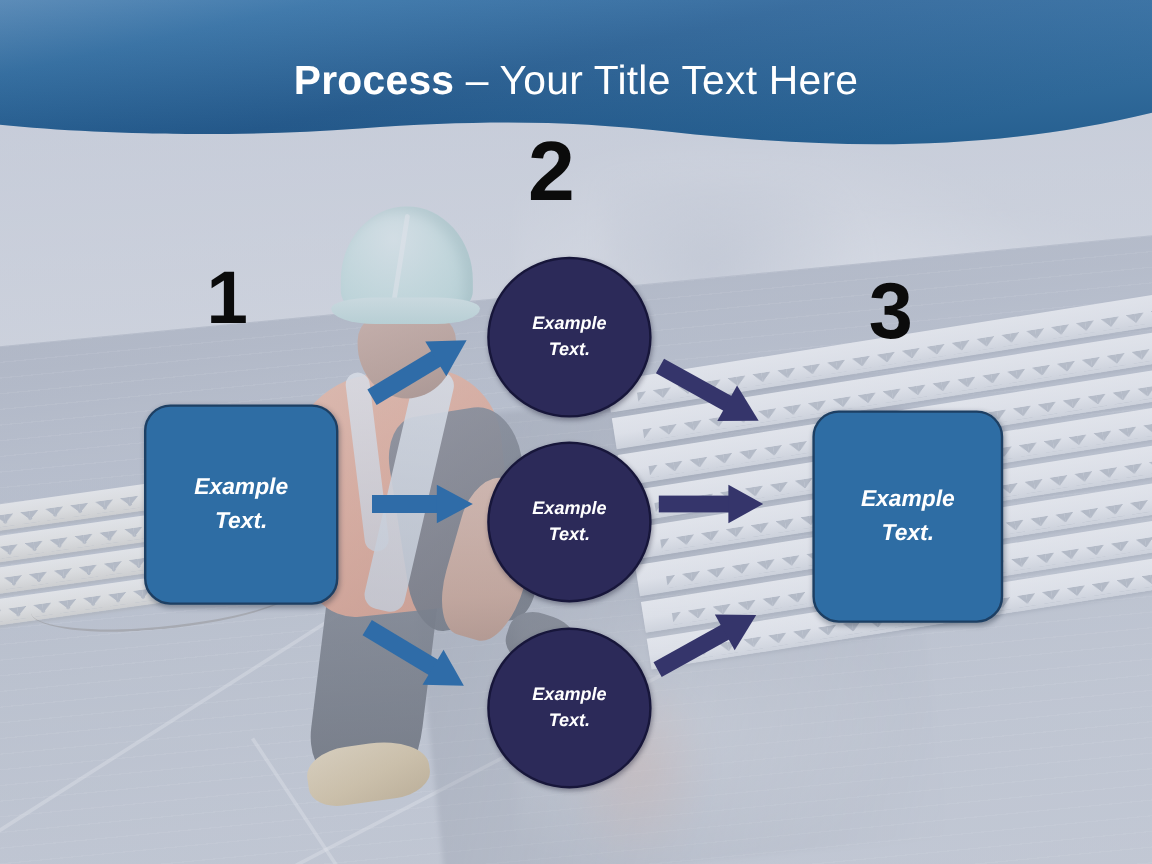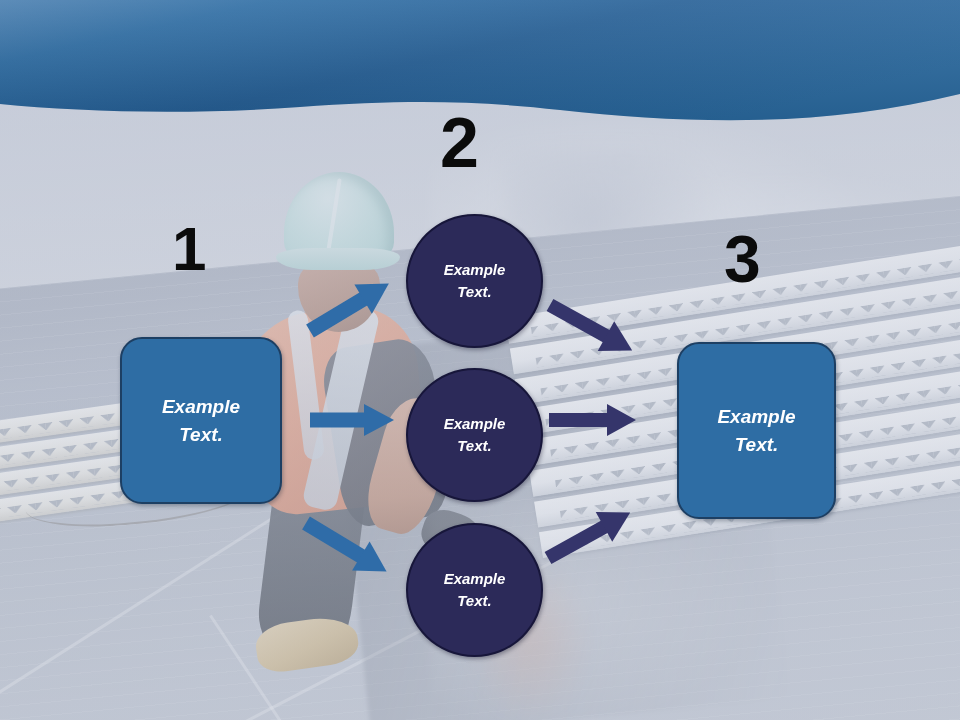--- a/index.html
+++ b/index.html
@@ -321,20 +321,21 @@
           <stop offset="100%" stop-color="#2a6aa0"></stop>
         </linearGradient>
         <linearGradient id="hg2" x1="0" y1="0" x2="0" y2="1">
           <stop offset="0%" stop-color="rgba(255,255,255,0.10)"></stop>
           <stop offset="100%" stop-color="rgba(0,0,0,0.10)"></stop>
         </linearGradient>
       </defs>
       <path d="M0,0 L960,0 L960,94 C820,128 690,124 560,110 C470,100 400,100 300,107 C190,115 80,112 0,104 Z" fill="url(#hg)"></path>
       <path d="M0,0 L960,0 L960,94 C820,128 690,124 560,110 C470,100 400,100 300,107 C190,115 80,112 0,104 Z" fill="url(#hg2)"></path>
     </svg>
+    <div class="title"><span class="b">Process</span><span> – Your Title Text Here</span></div>
   </div>
 
   <div class="step-num" id="num1">1</div>
   <div class="step-num" id="num2">2</div>
   <div class="step-num" id="num3">3</div>
 
   <div class="arrow" style="left:310px;top:314px;width:96px;height:34px;transform:rotate(-31deg);">
     <div class="shaft" style="width:70px;height:15px;background:#2f6ca8;"></div>
     <div class="head" style="left:62px;border-width:17px 0 17px 30px;border-left-color:#2f6ca8;"></div>
   </div>

